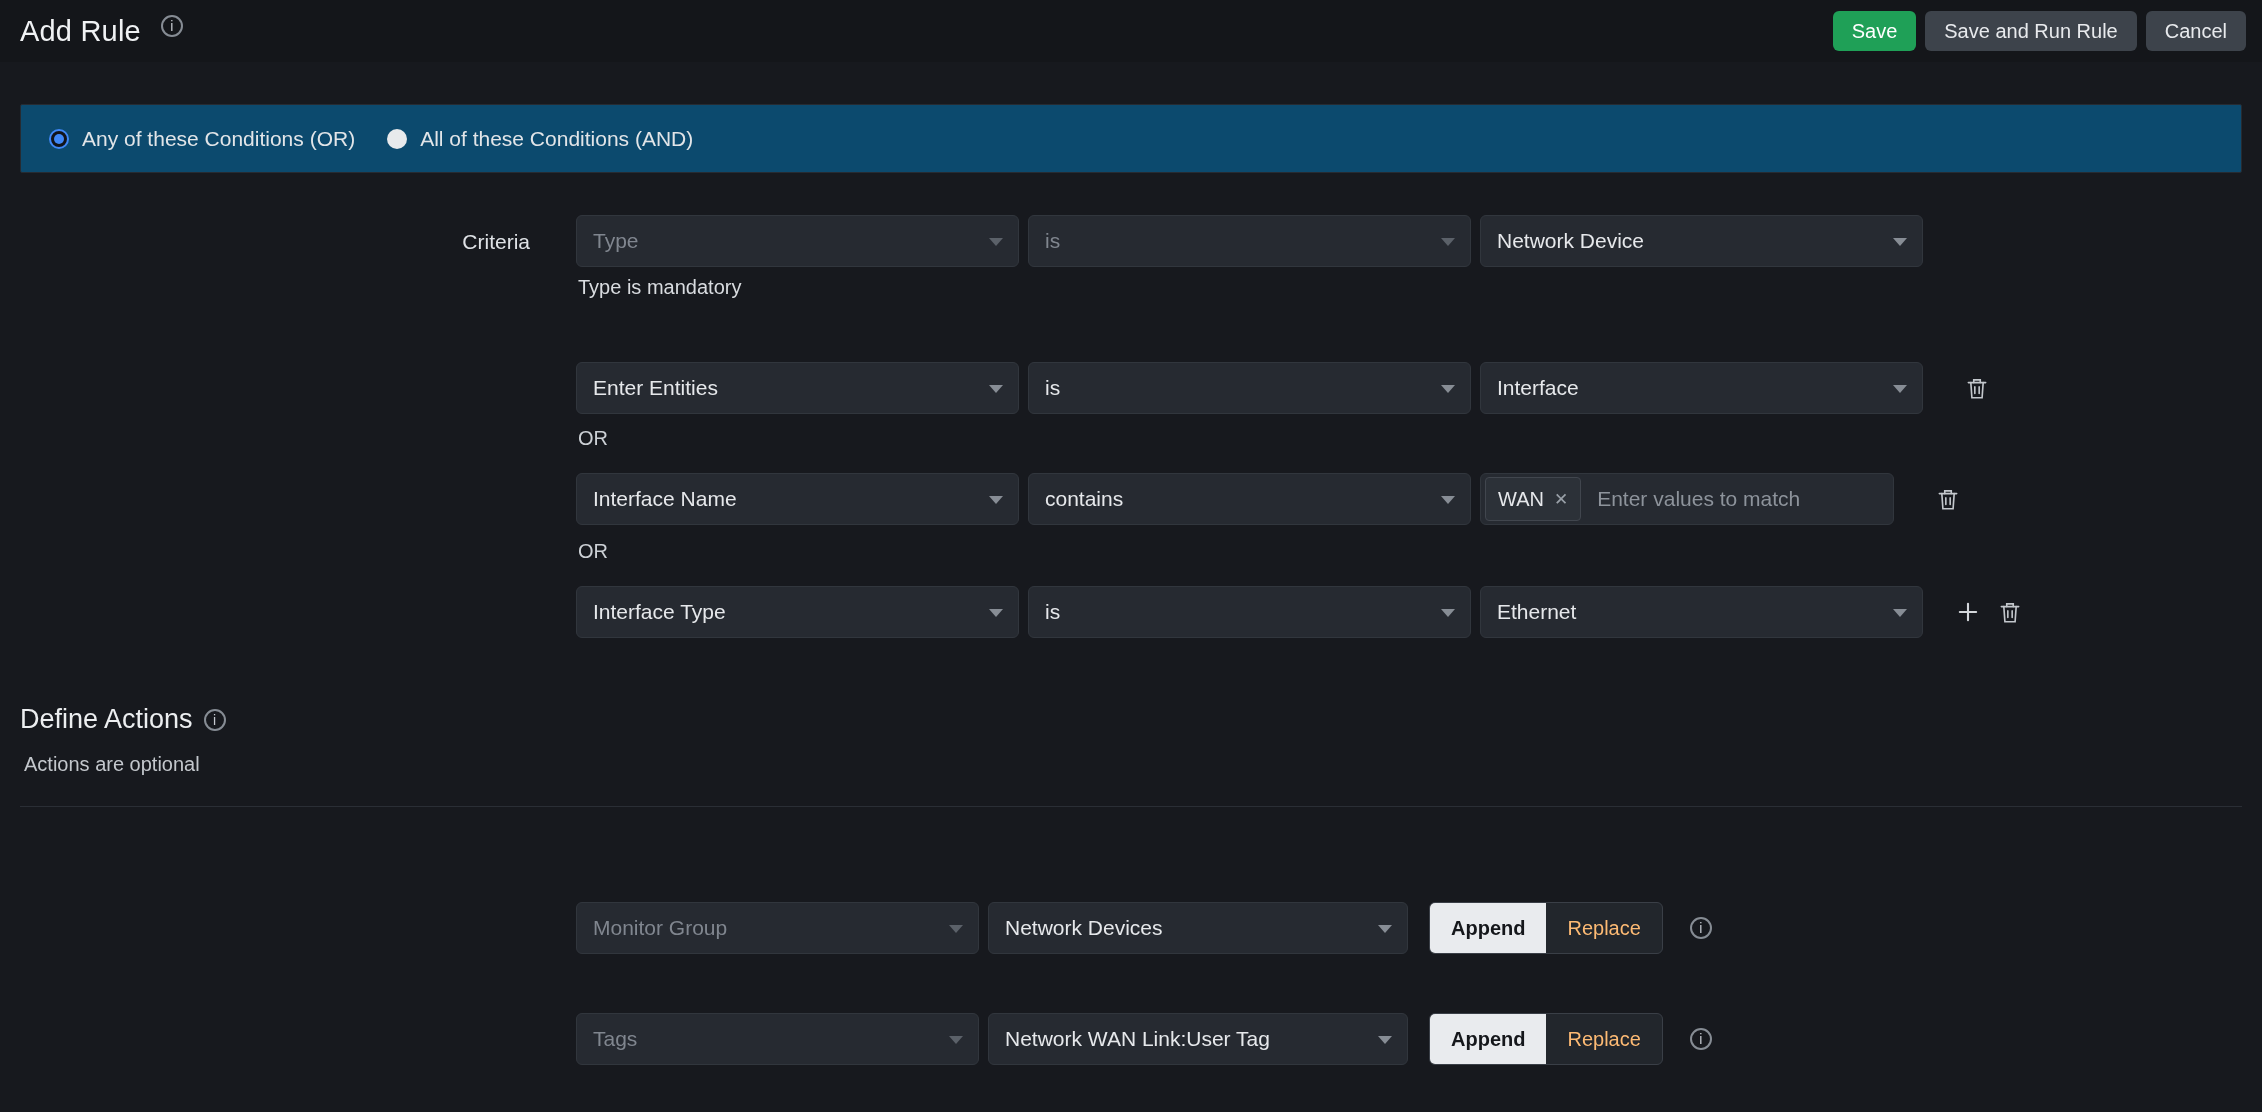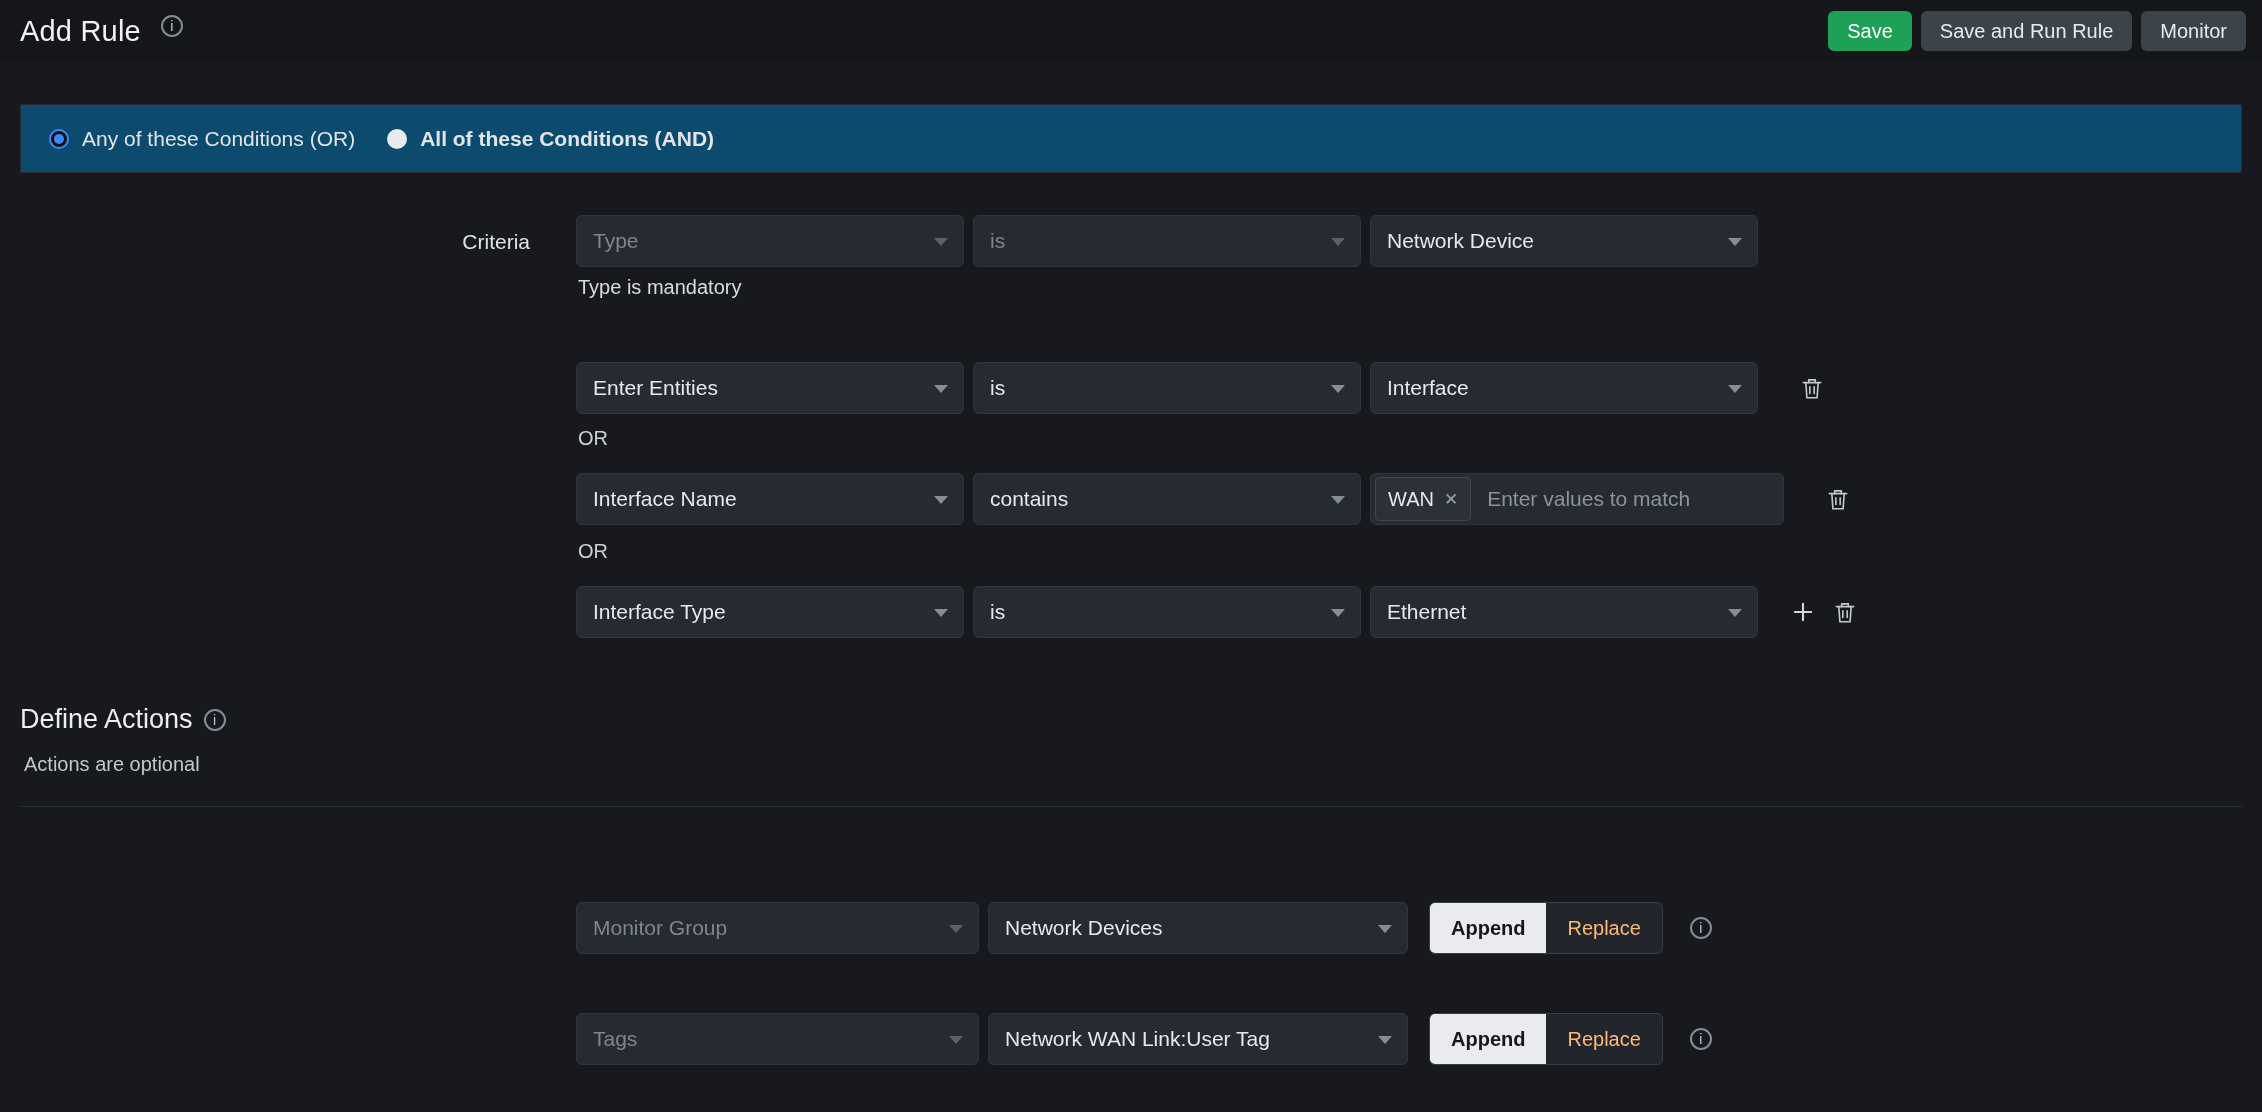--- a/index.html
+++ b/index.html
@@ -32,41 +32,41 @@
   .btn-green{background:#1fa057;color:#ffffff;}
   .btn-gray{background:#3d434b;color:#e8eaed;}
 
   
   .radio-band{
     position:absolute;left:20px;right:20px;top:104px;height:69px;
     background:#0c4a6e;border:1px solid #262b32;border-radius:2px;box-sizing:border-box;
     display:flex;align-items:center;padding-left:28px;
   }
   .radio-item{display:flex;align-items:center;gap:13px;cursor:pointer;}
-  .radio-item + .radio-item{margin-left:32px;font-weight:bold;}
+  .radio-item + .radio-item{margin-left:32px;}
   .radio-label{font-size:21px;color:#e2e5e8;}
   .radio{width:20px;height:20px;border-radius:50%;box-sizing:border-box;position:relative;flex:0 0 auto;}
   .radio.selected{border:2px solid #3f87f6;background:#12141a;}
   .radio.selected::after{
     content:"";position:absolute;left:3px;top:3px;width:10px;height:10px;border-radius:50%;background:#3f87f6;
   }
   .radio.unselected{background:#e8eaec;}
   .row{position:absolute;left:576px;display:flex;gap:9px;align-items:center;}
   .field{
     height:52px;background:#262a31;border:1px solid #31363d;border-radius:6px;
     display:flex;align-items:center;padding:0 42px 0 16px;position:relative;
     font-size:21px;color:#e6e8eb;box-sizing:border-box;cursor:pointer;white-space:nowrap;overflow:hidden;
   }
   .field.placeholder{color:#80868f;}
   .chev{
     position:absolute;right:15px;top:22px;width:0;height:0;
     border-left:7px solid transparent;border-right:7px solid transparent;border-top:8px solid #878d95;
   }
   .placeholder .chev{border-top-color:#5b6169;}
-  .w414{width:388px;}
+  .w414{width:443px;}
   .w403{width:403px;}
   .w420{width:420px;}
 
   
   .tag-input{
     height:52px;width:414px;background:#262a31;border:1px solid #31363d;border-radius:6px;
     box-sizing:border-box;display:flex;align-items:center;padding:0 10px 0 4px;cursor:text;overflow:hidden;
   }
   .chip{
     display:flex;align-items:center;gap:10px;height:42px;padding:0 12px;margin-right:2px;
@@ -108,21 +108,21 @@
 <div class="page">
 
   <header class="topbar">
     <div class="title-wrap">
       <h1 class="page-title">Add Rule</h1>
       <span class="info">i</span>
     </div>
     <div class="header-actions">
       <button class="btn btn-green">Save</button>
       <button class="btn btn-gray">Save and Run Rule</button>
-      <button class="btn btn-gray">Monitor</button>
+      <button class="btn btn-gray">Cancel</button>
     </div>
   </header>
 
   <div class="radio-band">
     <div class="radio-item">
       <span class="radio selected"></span>
       <span class="radio-label">Any of these Conditions (OR)</span>
     </div>
     <div class="radio-item">
       <span class="radio unselected"></span>

